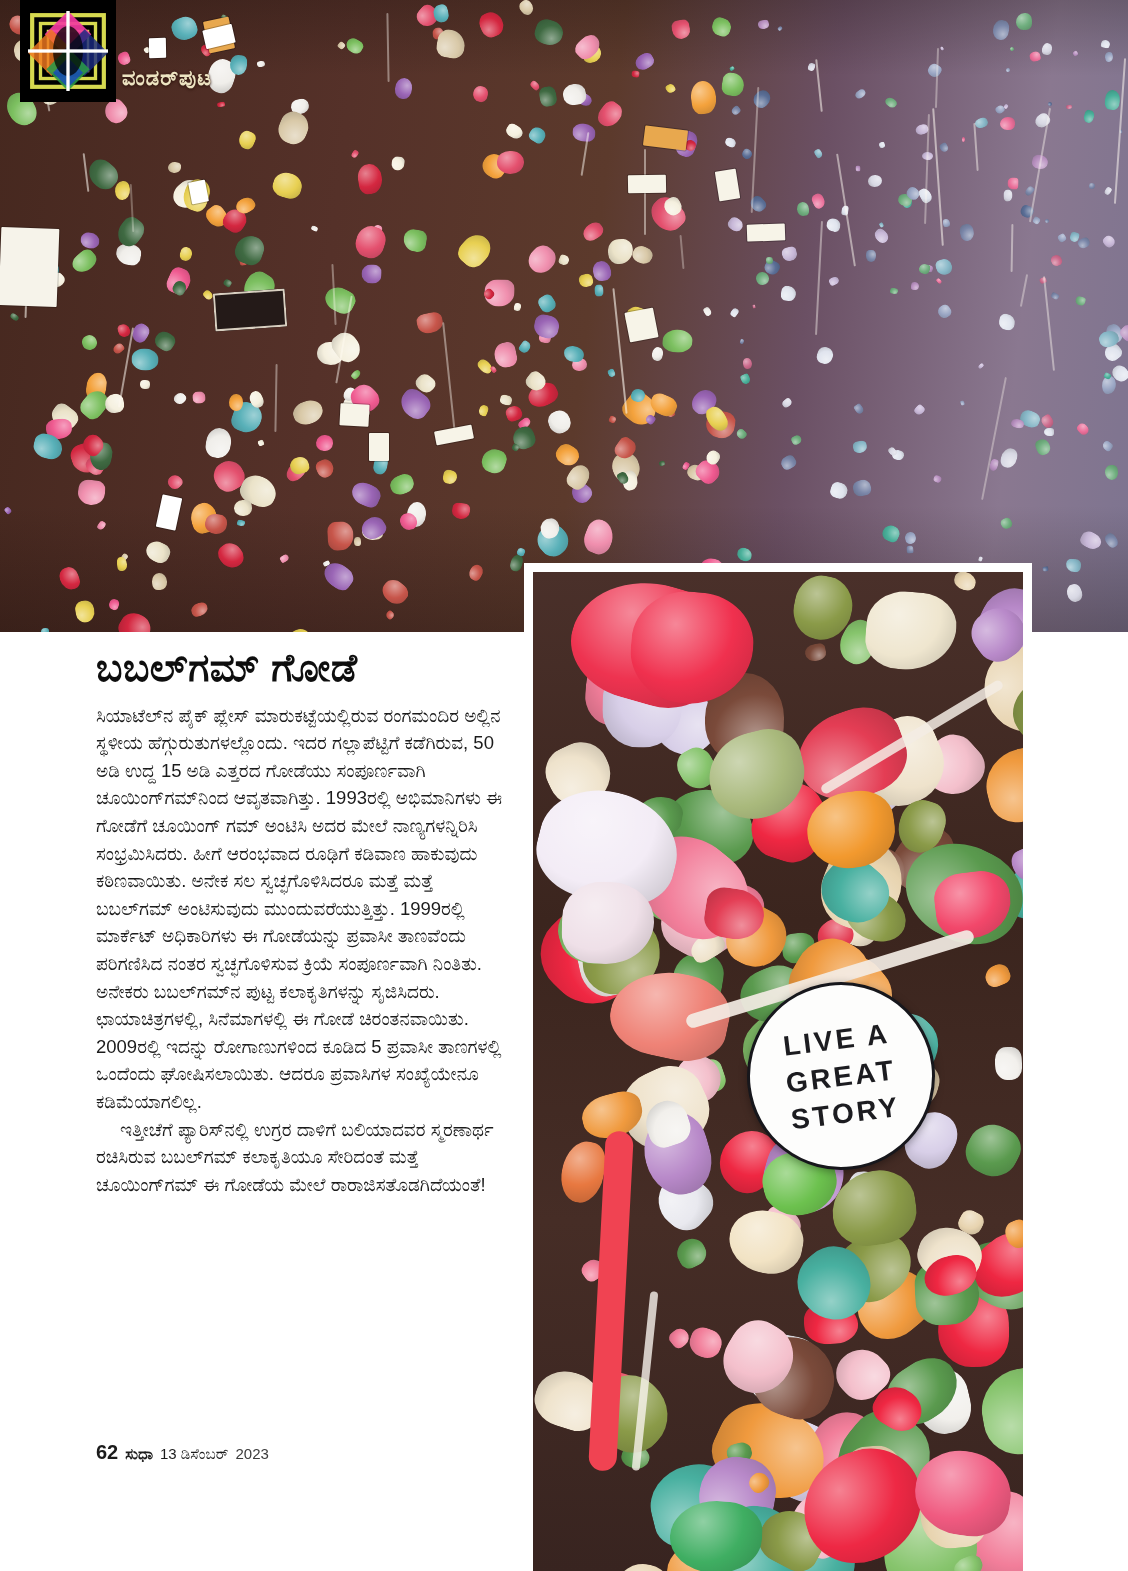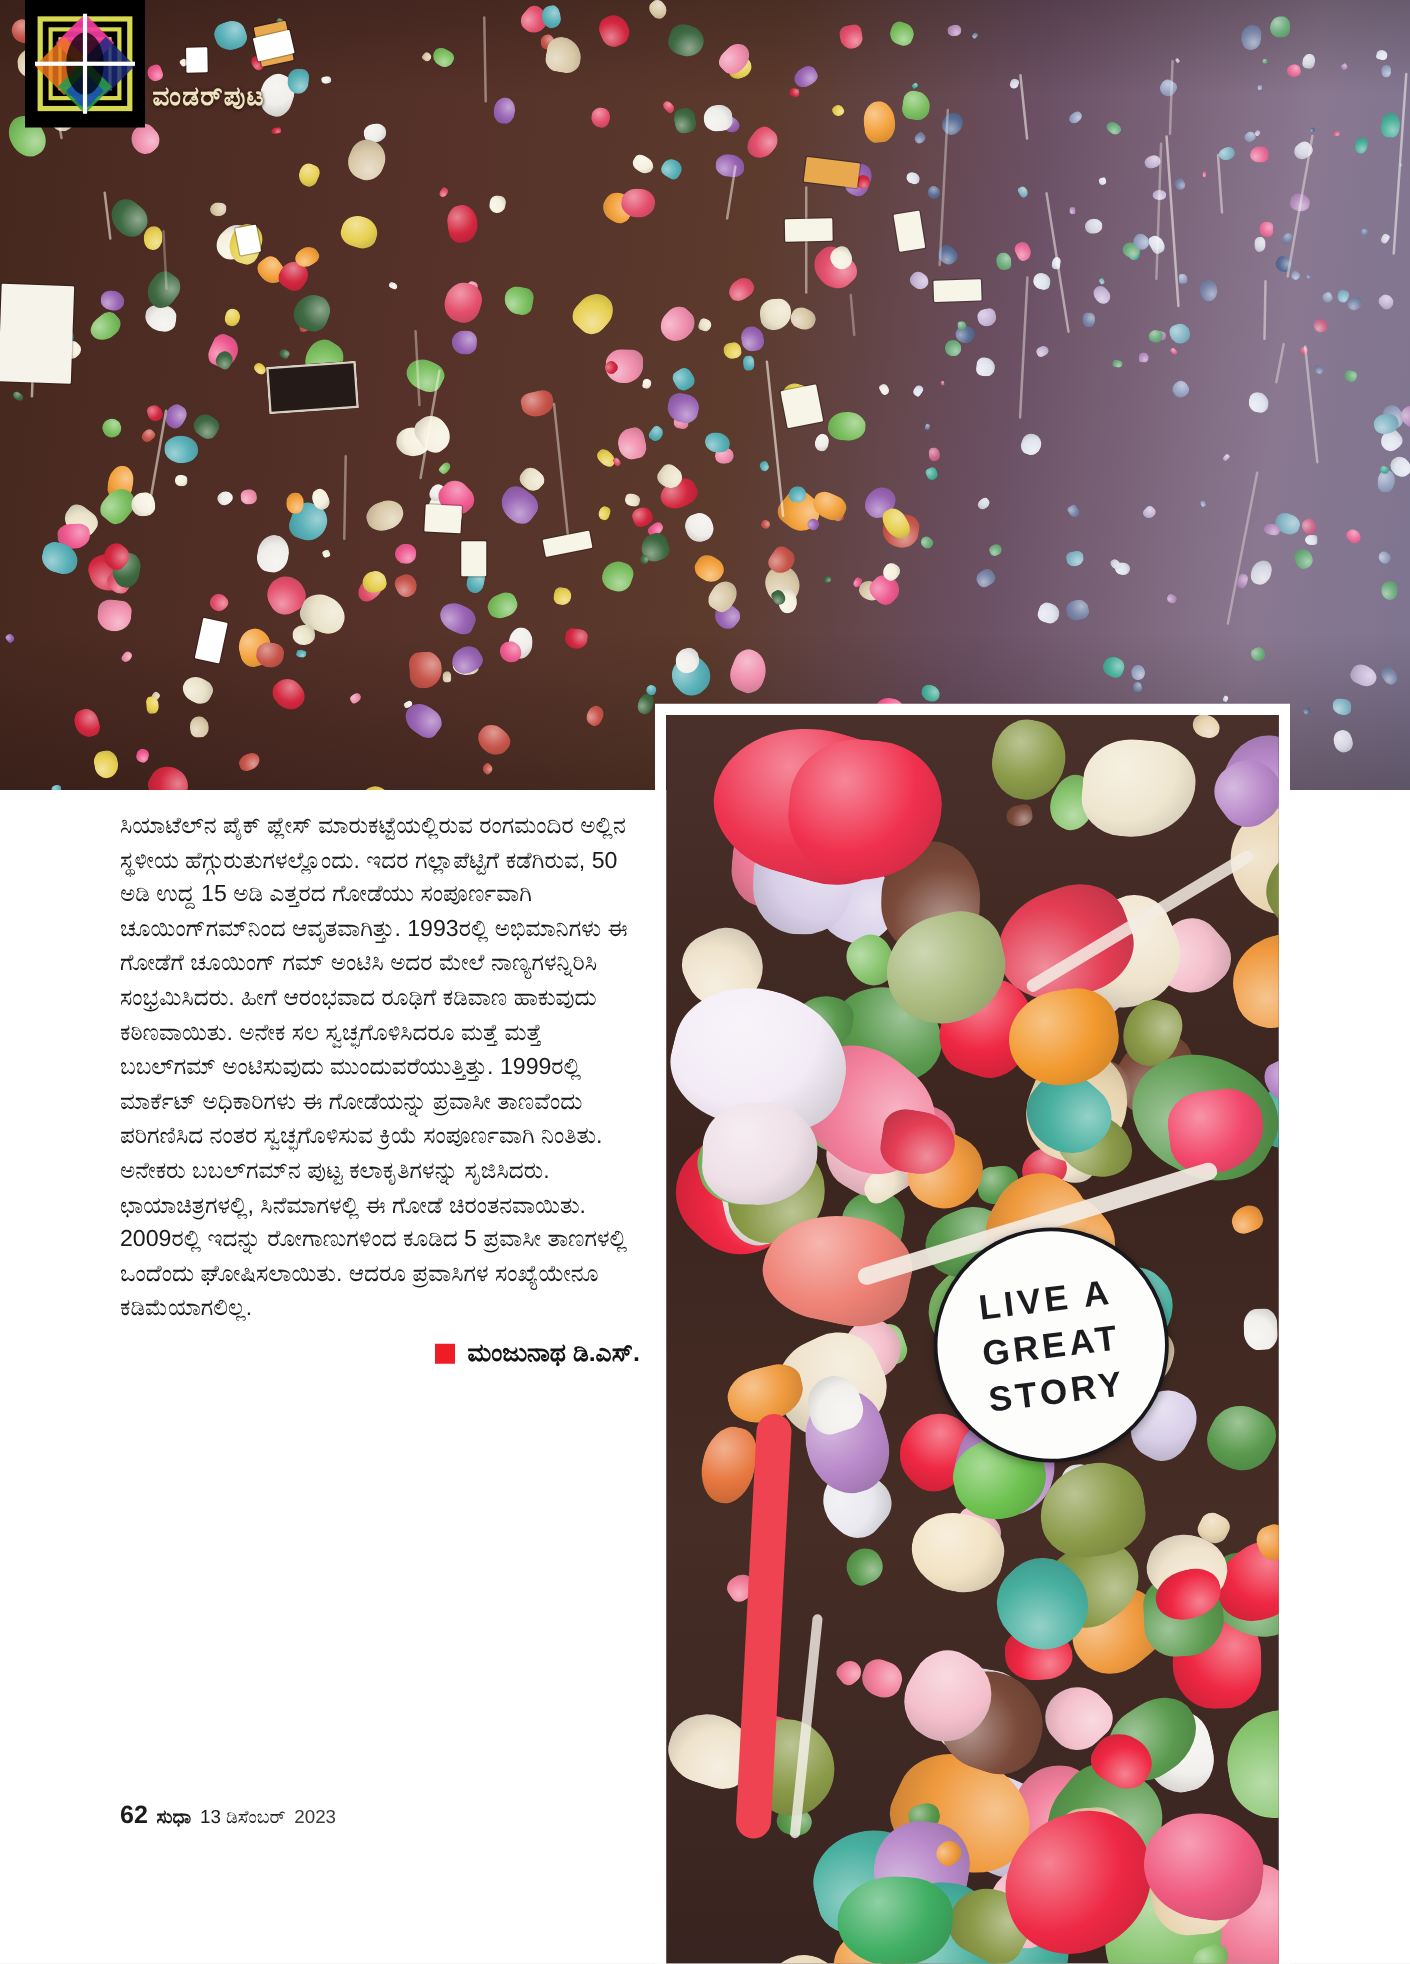--- a/index.html
+++ b/index.html
@@ -520,25 +520,23 @@
       <polygon points="48,44 74,70 48,96 22,70" fill="#2a9a48" opacity="0.88"></polygon>
       <polygon points="48,56 66,74 48,92 30,74" fill="#1848c0" opacity="0.8"></polygon>
       <ellipse cx="48" cy="48" rx="18" ry="30" fill="rgba(0,0,0,0.72)"></ellipse>
       <rect x="46" y="0" width="4" height="96" fill="#fff"></rect>
       <rect x="0" y="46" width="96" height="4" fill="#fff"></rect>
     </svg>
   </div>
   <div class="masthead-label">ವಂಡರ್‌ಪುಟ</div>
 
   <div class="text-col">
+    <h1 class="article-title">ಬಬಲ್‌ಗಮ್ ಗೋಡೆ</h1>
     <p>ಸಿಯಾಟೆಲ್‌ನ ಪೈಕ್ ಪ್ಲೇಸ್ ಮಾರುಕಟ್ಟೆಯಲ್ಲಿರುವ ರಂಗಮಂದಿರ ಅಲ್ಲಿನ ಸ್ಥಳೀಯ ಹೆಗ್ಗುರುತುಗಳಲ್ಲೊಂದು. ಇದರ ಗಲ್ಲಾಪೆಟ್ಟಿಗೆ ಕಡೆಗಿರುವ, 50 ಅಡಿ ಉದ್ದ 15 ಅಡಿ ಎತ್ತರದ ಗೋಡೆಯು ಸಂಪೂರ್ಣವಾಗಿ ಚೂಯಿಂಗ್‌ಗಮ್‌ನಿಂದ ಆವೃತವಾಗಿತ್ತು. 1993ರಲ್ಲಿ ಅಭಿಮಾನಿಗಳು ಈ ಗೋಡೆಗೆ ಚೂಯಿಂಗ್ ಗಮ್ ಅಂಟಿಸಿ ಅದರ ಮೇಲೆ ನಾಣ್ಯಗಳನ್ನಿರಿಸಿ ಸಂಭ್ರಮಿಸಿದರು. ಹೀಗೆ ಆರಂಭವಾದ ರೂಢಿಗೆ ಕಡಿವಾಣ ಹಾಕುವುದು ಕಠಿಣವಾಯಿತು. ಅನೇಕ ಸಲ ಸ್ವಚ್ಛಗೊಳಿಸಿದರೂ ಮತ್ತೆ ಮತ್ತೆ ಬಬಲ್‌ಗಮ್ ಅಂಟಿಸುವುದು ಮುಂದುವರೆಯುತ್ತಿತ್ತು. 1999ರಲ್ಲಿ ಮಾರ್ಕೆಟ್ ಅಧಿಕಾರಿಗಳು ಈ ಗೋಡೆಯನ್ನು ಪ್ರವಾಸೀ ತಾಣವೆಂದು ಪರಿಗಣಿಸಿದ ನಂತರ ಸ್ವಚ್ಛಗೊಳಿಸುವ ಕ್ರಿಯೆ ಸಂಪೂರ್ಣವಾಗಿ ನಿಂತಿತು. ಅನೇಕರು ಬಬಲ್‌ಗಮ್‌ನ ಪುಟ್ಟ ಕಲಾಕೃತಿಗಳನ್ನು ಸೃಜಿಸಿದರು. ಛಾಯಾಚಿತ್ರಗಳಲ್ಲಿ, ಸಿನೆಮಾಗಳಲ್ಲಿ ಈ ಗೋಡೆ ಚಿರಂತನವಾಯಿತು. 2009ರಲ್ಲಿ ಇದನ್ನು ರೋಗಾಣುಗಳಿಂದ ಕೂಡಿದ 5 ಪ್ರವಾಸೀ ತಾಣಗಳಲ್ಲಿ ಒಂದೆಂದು ಘೋಷಿಸಲಾಯಿತು. ಆದರೂ ಪ್ರವಾಸಿಗಳ ಸಂಖ್ಯೆಯೇನೂ ಕಡಿಮೆಯಾಗಲಿಲ್ಲ.</p>
-    <div class="byline">
-      <span class="byline-bullet" style="background: rgb(238, 28, 37);"></span>
-      <span class="byline-name">ಮಂಜುನಾಥ ಡಿ.ಎಸ್.</span>
-    </div>
+    <p class="indent">ಇತ್ತೀಚೆಗೆ ಪ್ಯಾರಿಸ್‌ನಲ್ಲಿ ಉಗ್ರರ ದಾಳಿಗೆ ಬಲಿಯಾದವರ ಸ್ಮರಣಾರ್ಥ ರಚಿಸಿರುವ ಬಬಲ್‌ಗಮ್ ಕಲಾಕೃತಿಯೂ ಸೇರಿದಂತೆ ಮತ್ತೆ ಚೂಯಿಂಗ್‌ಗಮ್ ಈ ಗೋಡೆಯ ಮೇಲೆ ರಾರಾಜಿಸತೊಡಗಿದೆಯಂತೆ!</p>
   </div>
 
   <div class="photo photo-closeup">
     <div class="sign">
       <div>LIVE A</div>
       <div>GREAT</div>
       <div>STORY</div>
     </div>
   <i style="left: 28.3%; top: 38.2%; width: 52px; height: 50px; background-color: rgb(90, 154, 78); border-radius: 59% 58% 46% 48%; transform: rotate(279deg);"></i>
       <i style="left: 61.3%; top: 34%; width: 44px; height: 33px; background-color: rgb(239, 227, 204); border-radius: 59% 42% 51% 57%; transform: rotate(18deg);"></i>

